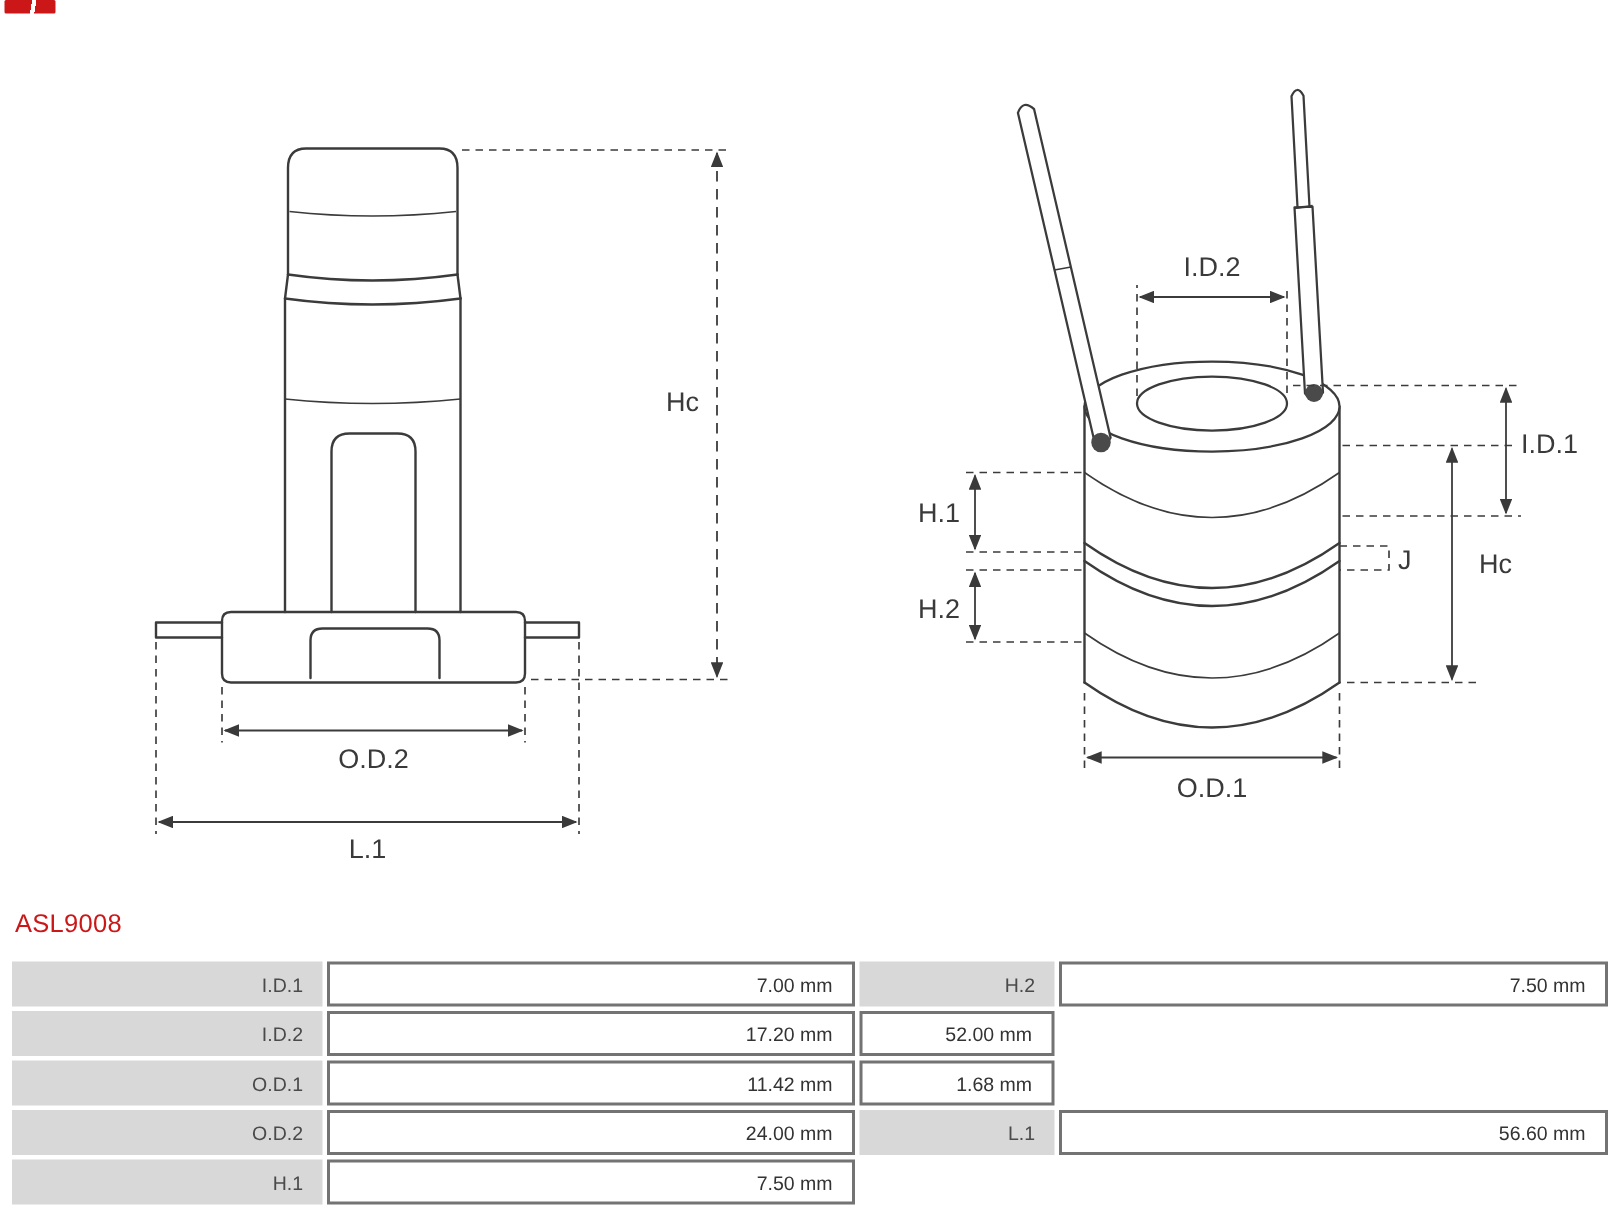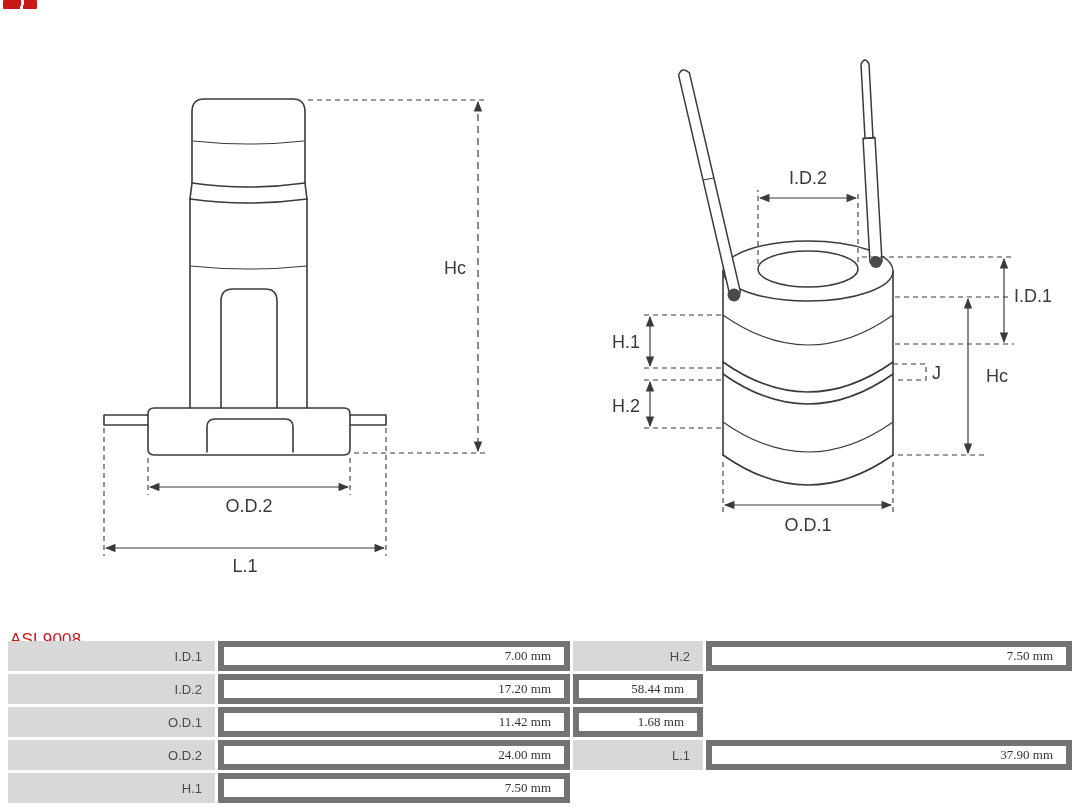--- a/index.html
+++ b/index.html
@@ -24,32 +24,32 @@
   svg .ext     { fill:none; stroke:#3b3b3b; stroke-width:1.1; stroke-dasharray:5 4; }
   svg .dim     { fill:none; stroke:#3b3b3b; stroke-width:1.2; }
   svg .dimdash { stroke-dasharray:7 5; }
   svg .whitefill { fill:#ffffff; stroke:#3b3b3b; stroke-width:1.5; stroke-linejoin:round; }
   svg .darkcap { fill:#4a4a4a; stroke:none; }
   svg text { font-size:18px; fill:#3a3a3a; font-family:"Liberation Sans", sans-serif; }
 
   
   .part-number {
     position:absolute; top:606px; left:10px;
-    font-size:17px; color:#cc1719; letter-spacing:.2px;margin-top:24px;
+    font-size:17px; color:#cc1719; letter-spacing:.2px;
   }
 
   
   .spec-table { position:absolute; top:641px; left:8px; width:1064px; }
   .spec-row { display:grid; grid-template-columns:207px 352px 130px 366px; gap:3px; margin-bottom:3px; }
   .cell {
     height:30px; font-size:13px; color:#4a4a4a;
     display:flex; align-items:center; justify-content:flex-end; padding-right:13px;
   }
   .cell.key { background:#d8d8d8; }
-  .cell.val { background:#ffffff; border:6px solid #737373; color:#333333;font-family:Liberation Serif, serif; }
+  .cell.val { background:#ffffff; border:2px solid #737373; color:#333333; }
   .cell.blank { visibility:hidden; }
 </style>
 </head>
 <body>
 
 <div class="stage">
 
   <div class="brand"></div>
 
   <svg class="drawing" width="1080" height="600" viewBox="0 0 1080 600">
@@ -175,34 +175,34 @@
     <div class="spec-row">
       <div class="cell key">I.D.1</div>
       <div class="cell val">7.00 mm</div>
       <div class="cell key">H.2</div>
       <div class="cell val">7.50 mm</div>
     </div>
 
     <div class="spec-row">
       <div class="cell key">I.D.2</div>
       <div class="cell val">17.20 mm</div>
-      <div class="cell val">58.44 mm</div>
+      <div class="cell val">52.00 mm</div>
     </div>
 
     <div class="spec-row">
       <div class="cell key">O.D.1</div>
       <div class="cell val">11.42 mm</div>
       <div class="cell val">1.68 mm</div>
     </div>
 
     <div class="spec-row">
       <div class="cell key">O.D.2</div>
       <div class="cell val">24.00 mm</div>
       <div class="cell key">L.1</div>
-      <div class="cell val">37.90 mm</div>
+      <div class="cell val">56.60 mm</div>
     </div>
 
     <div class="spec-row">
       <div class="cell key">H.1</div>
       <div class="cell val">7.50 mm</div>
       <div class="cell key blank"></div>
       <div class="cell val blank"></div>
     </div>
 
   </div>

